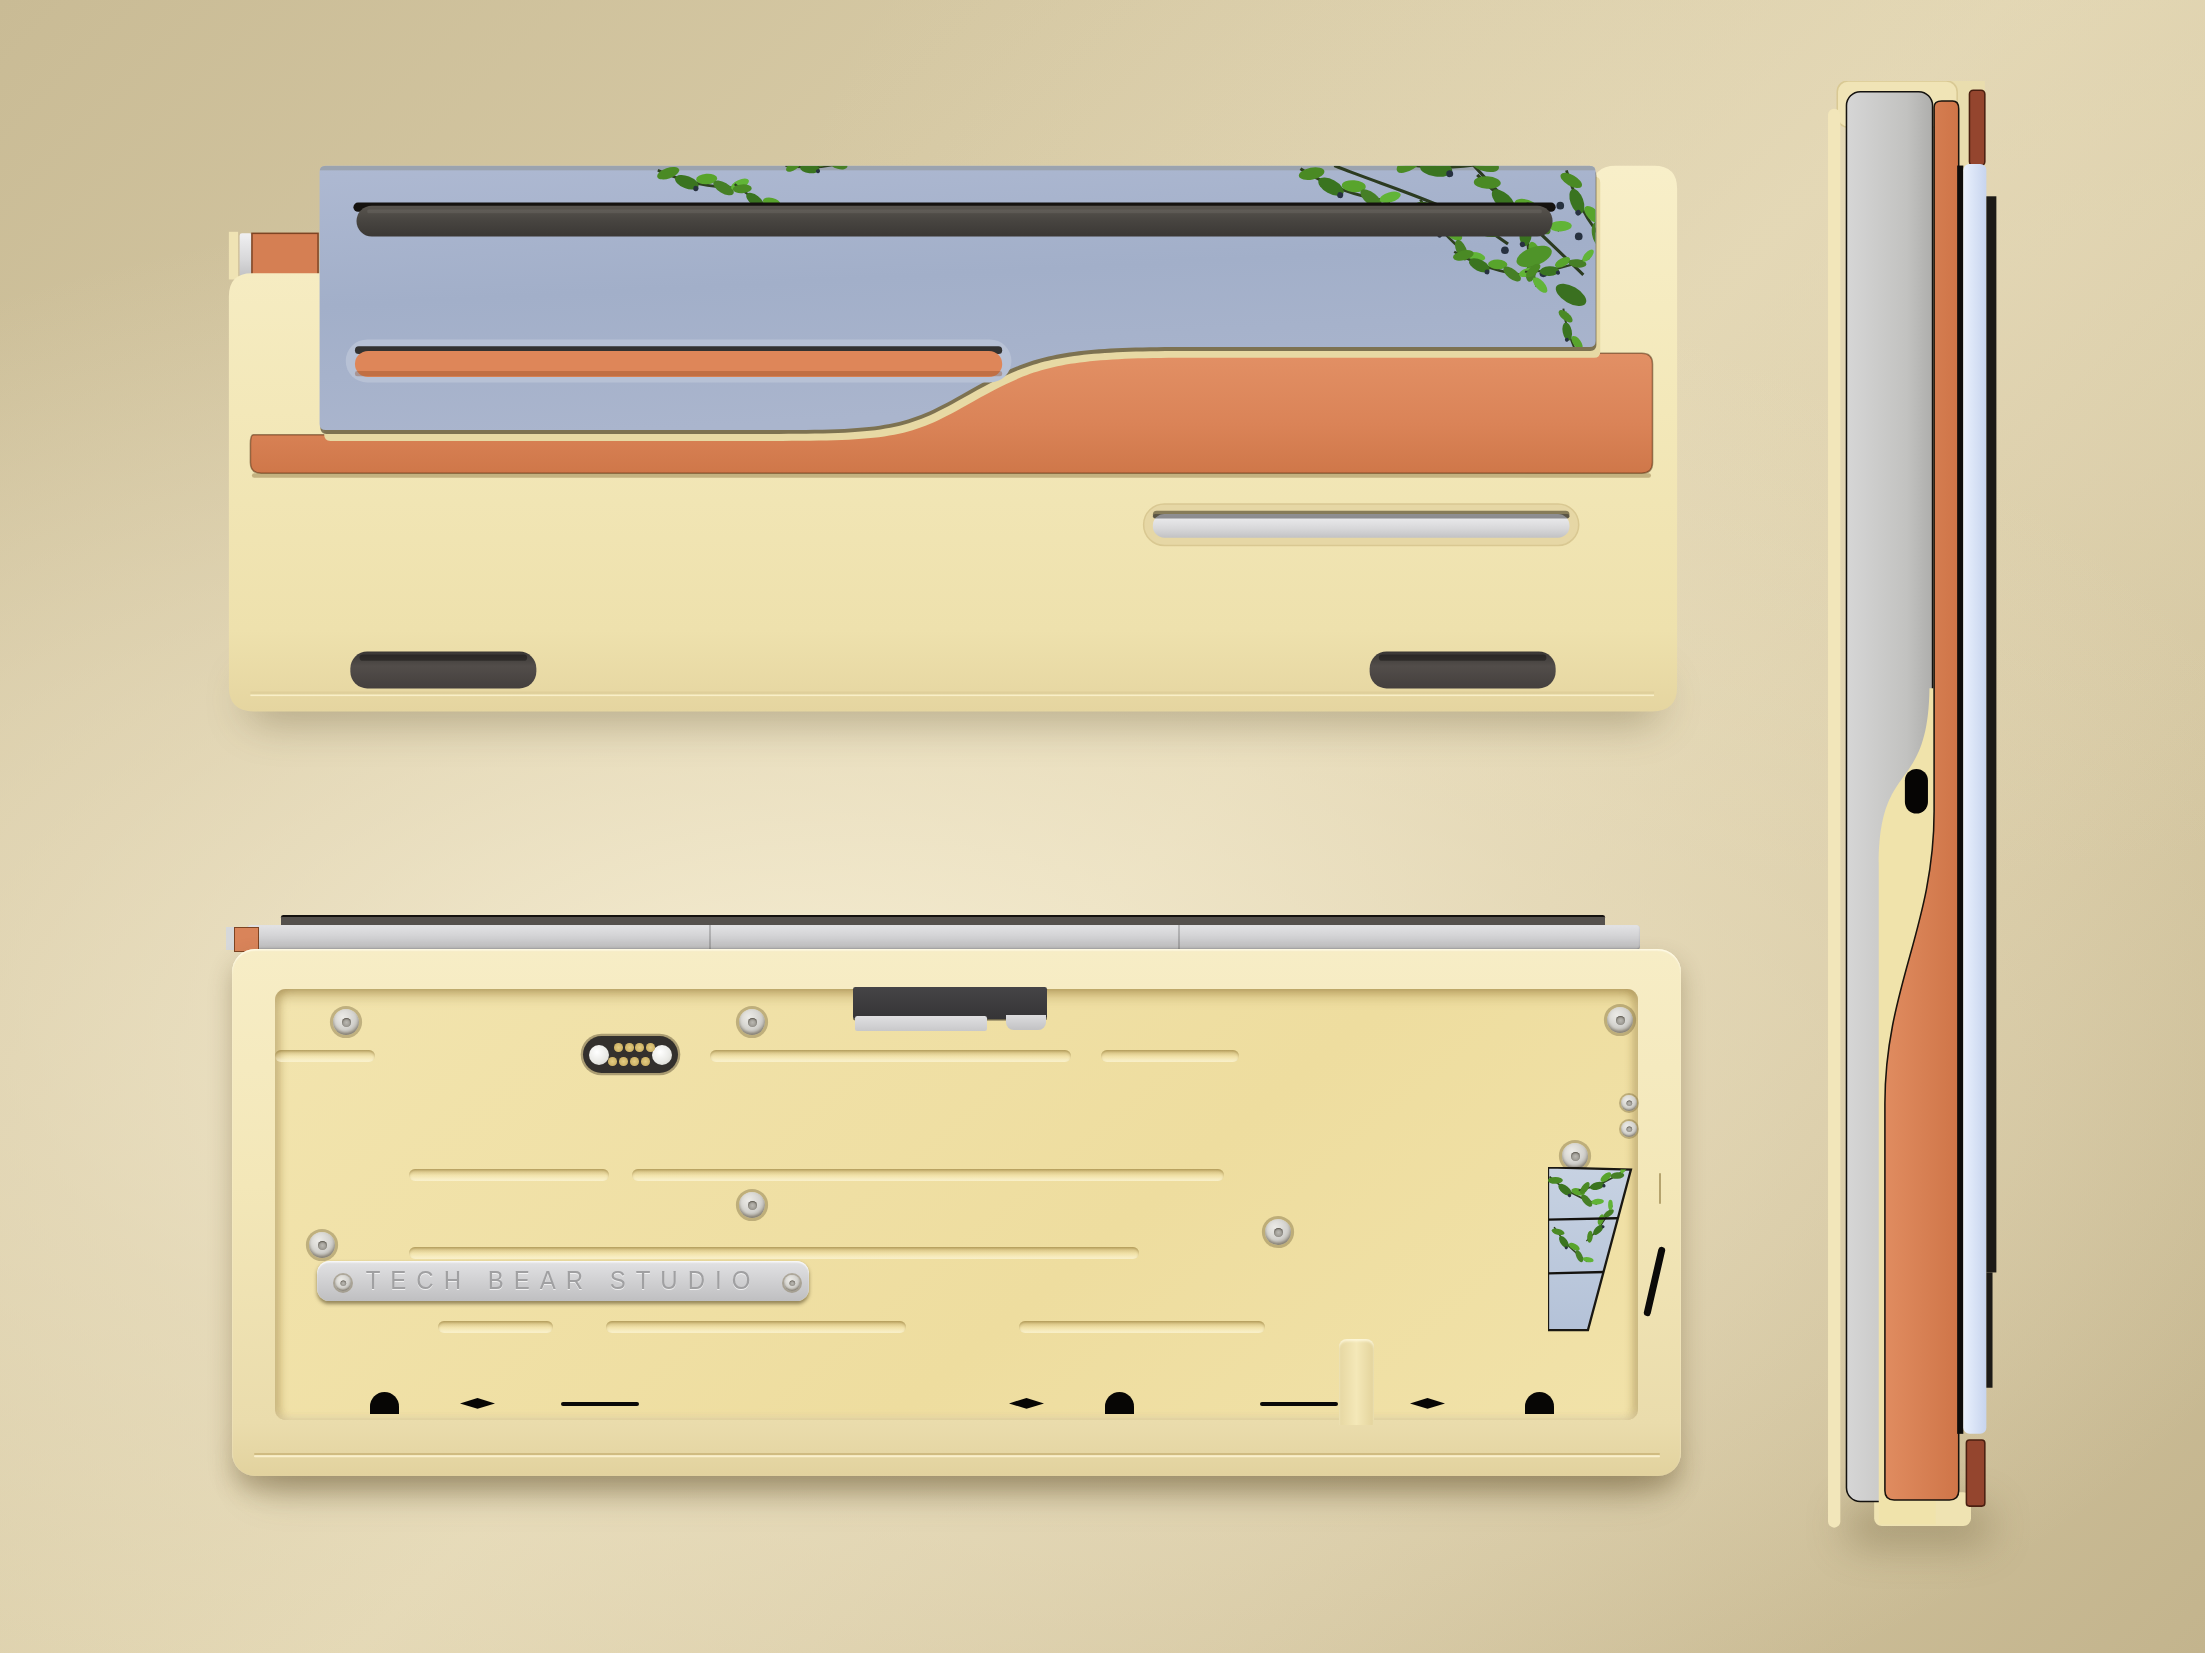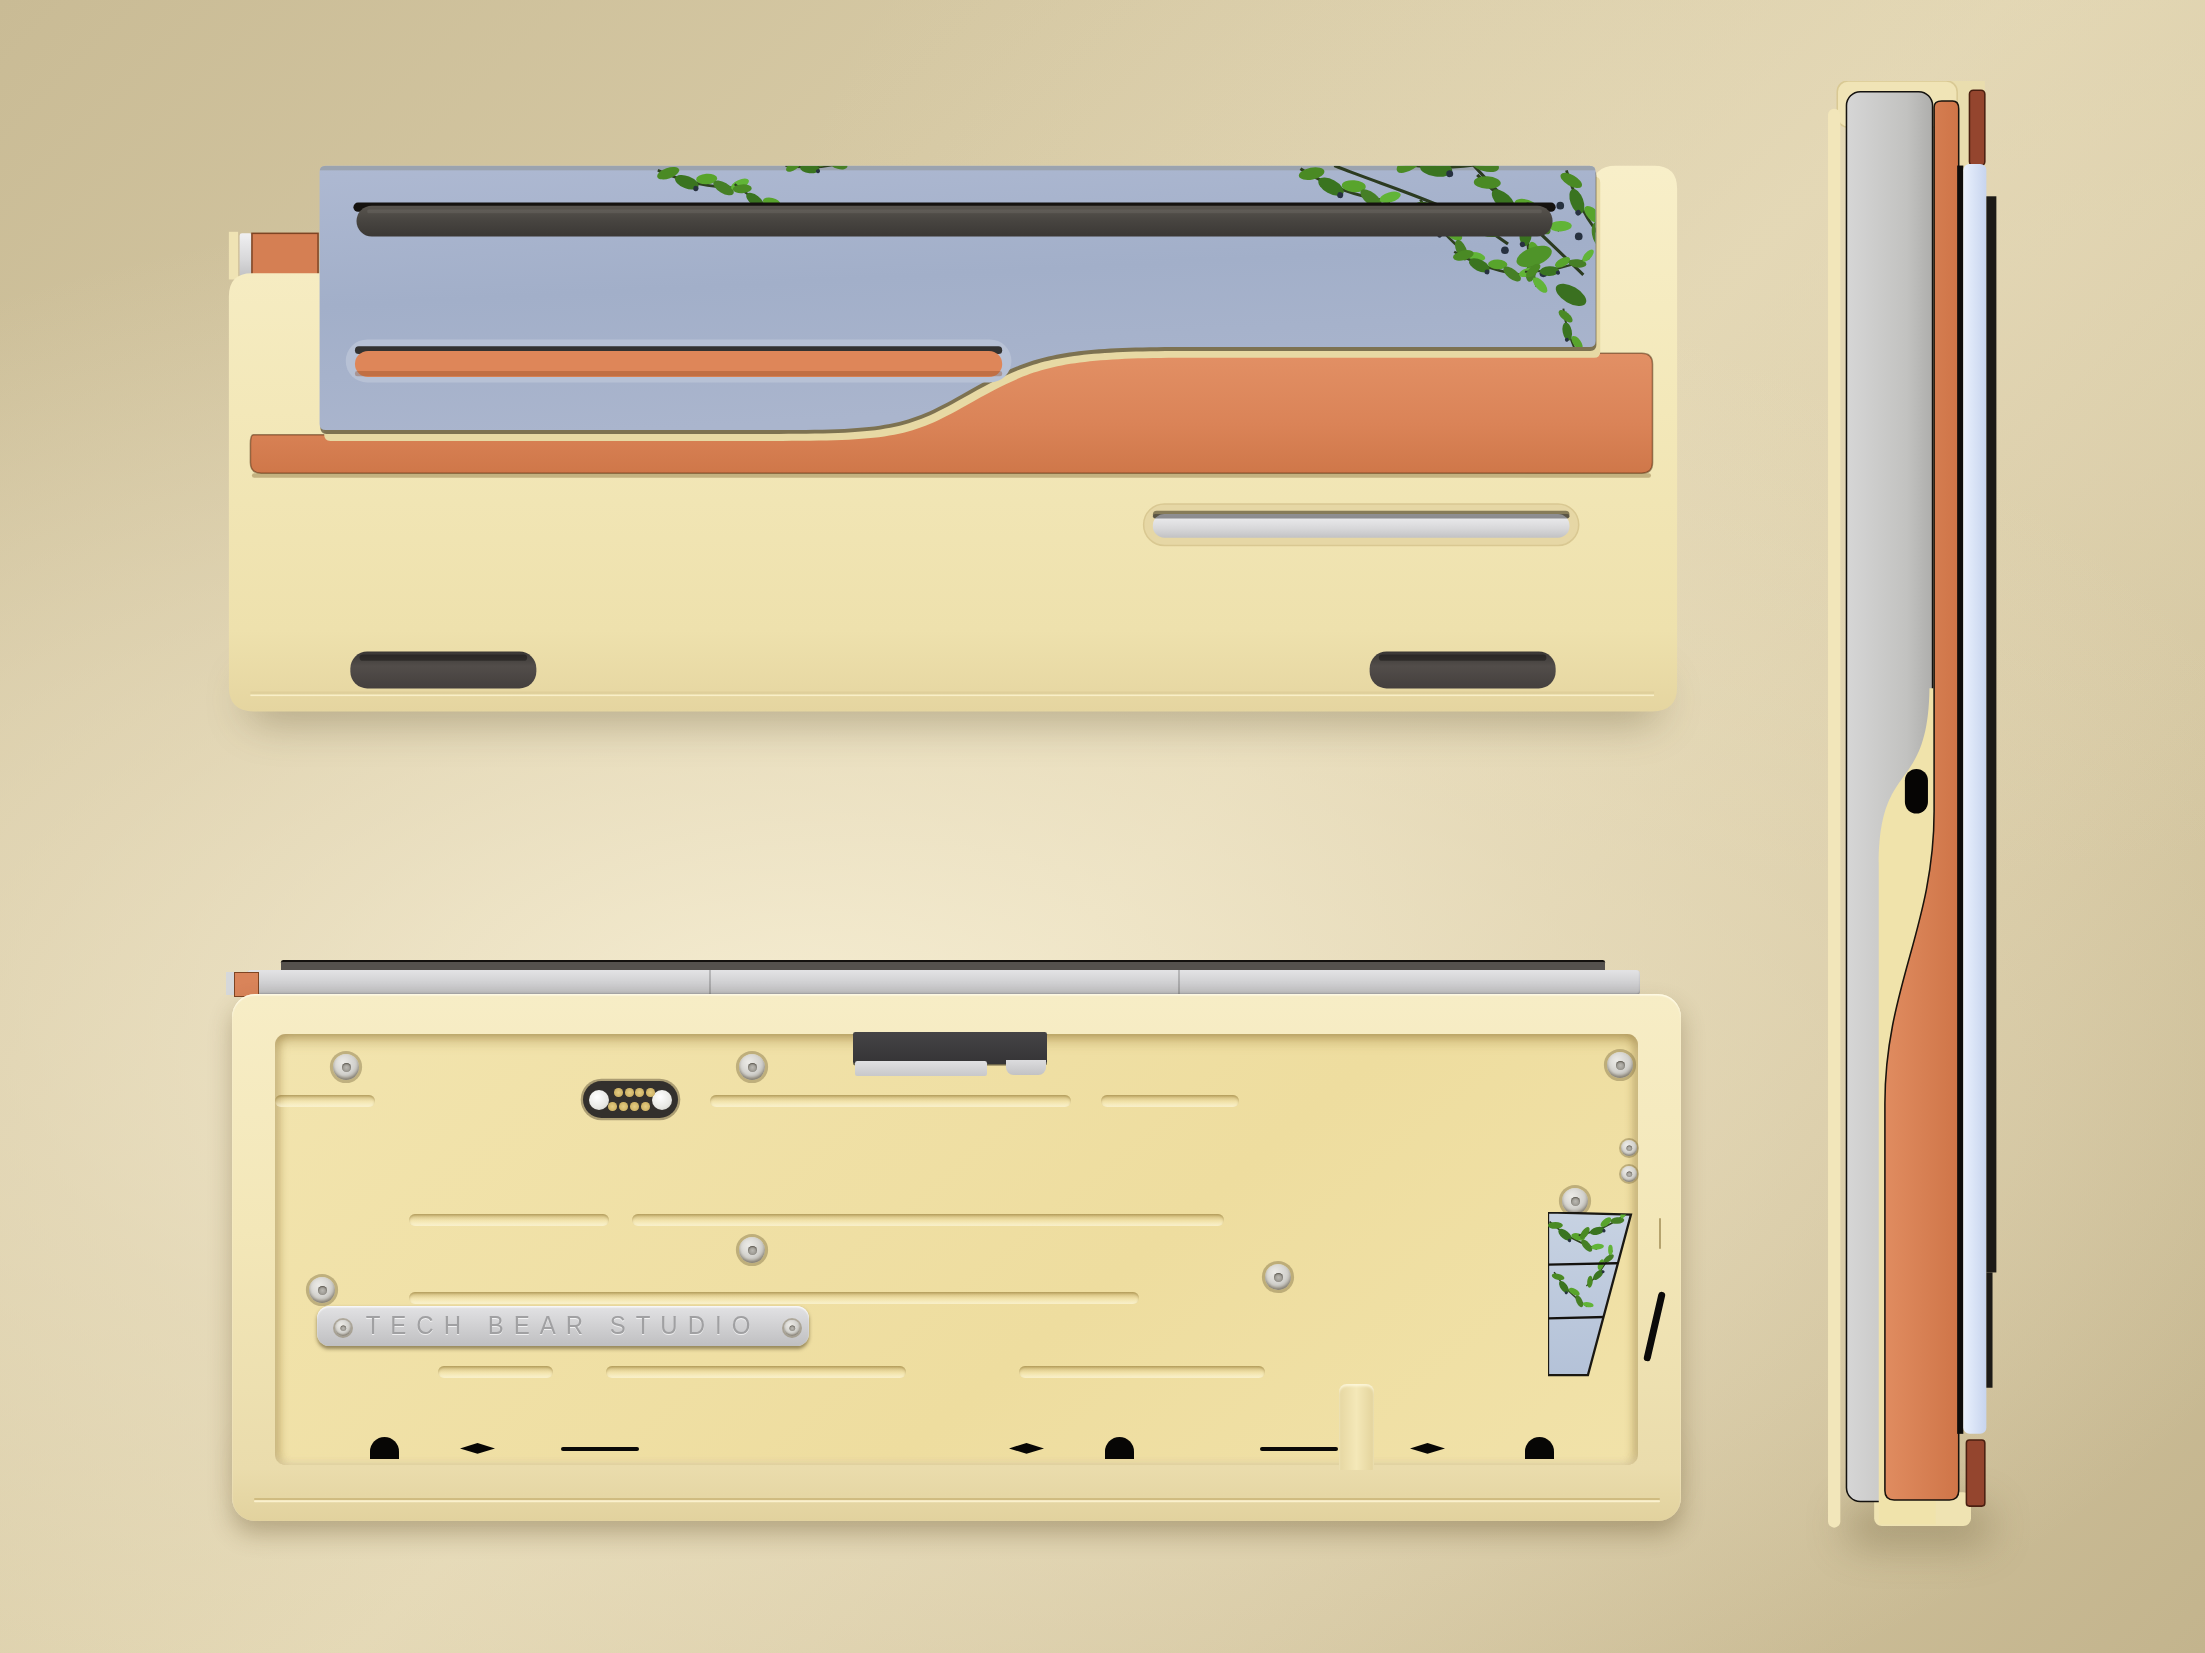--- a/index.html
+++ b/index.html
@@ -8,21 +8,21 @@
     position:relative; width:2205px; height:1654px; overflow:hidden;
     background:
       radial-gradient(120% 85% at 36% 62%, rgba(248,240,214,.85) 0%, rgba(237,226,196,.55) 30%, rgba(0,0,0,0) 60%),
       radial-gradient(90% 70% at 85% 15%, rgba(230,218,186,.5) 0%, rgba(0,0,0,0) 55%),
       linear-gradient(135deg, #c9bb95 0%, #d6c9a4 28%, #e2d6b2 52%, #d4c6a0 75%, #c3b48d 100%);
   }
   .view{position:absolute;}
   .soft-shadow{position:absolute; background:rgba(70,55,20,.30); filter:blur(20px); border-radius:31px;}
 
   
-  .kbB{position:absolute; left:232px; top:915px; width:1449px; height:561px;margin-top:45px;}
+  .kbB{position:absolute; left:232px; top:915px; width:1449px; height:561px;}
   .kbB .strip-dark{position:absolute; left:49px; top:0px; width:1324px; height:15.4px; background:#55514d; border-top:2.3px solid #14110e; border-radius:2.3px;}
   .kbB .strip-silver{position:absolute; left:15.4px; top:10px; width:1393px; height:24.6px; border-radius:3.8px;
       background:linear-gradient(#e3e3e5,#cfcfd1 55%,#bcbcbe);
       box-shadow:inset 0 -1.5px 1.5px rgba(80,80,85,.4);}
   .kbB .seam{position:absolute; top:10px; width:1.5px; height:24.6px; background:rgba(60,60,60,.25);}
   .kbB .chip-orange{position:absolute; left:1.5px; top:11.5px; width:23px; height:23px; background:#d9845a; border:0.8px solid #7e4423;}
   .kbB .chip-silver{position:absolute; left:-6.2px; top:11.5px; width:9.2px; height:23px; background:#d6d8da;}
   .kbB .case{position:absolute; left:0; top:34px; width:1449px; height:527px; border-radius:23px;
       background:linear-gradient(#f7edc6, #f3e7b8 45%, #eadcac 90%, #e2d29e);
       box-shadow:0 12.3px 23px rgba(80,60,20,.30), inset 0 1.5px 1.5px rgba(255,252,235,.9);}

